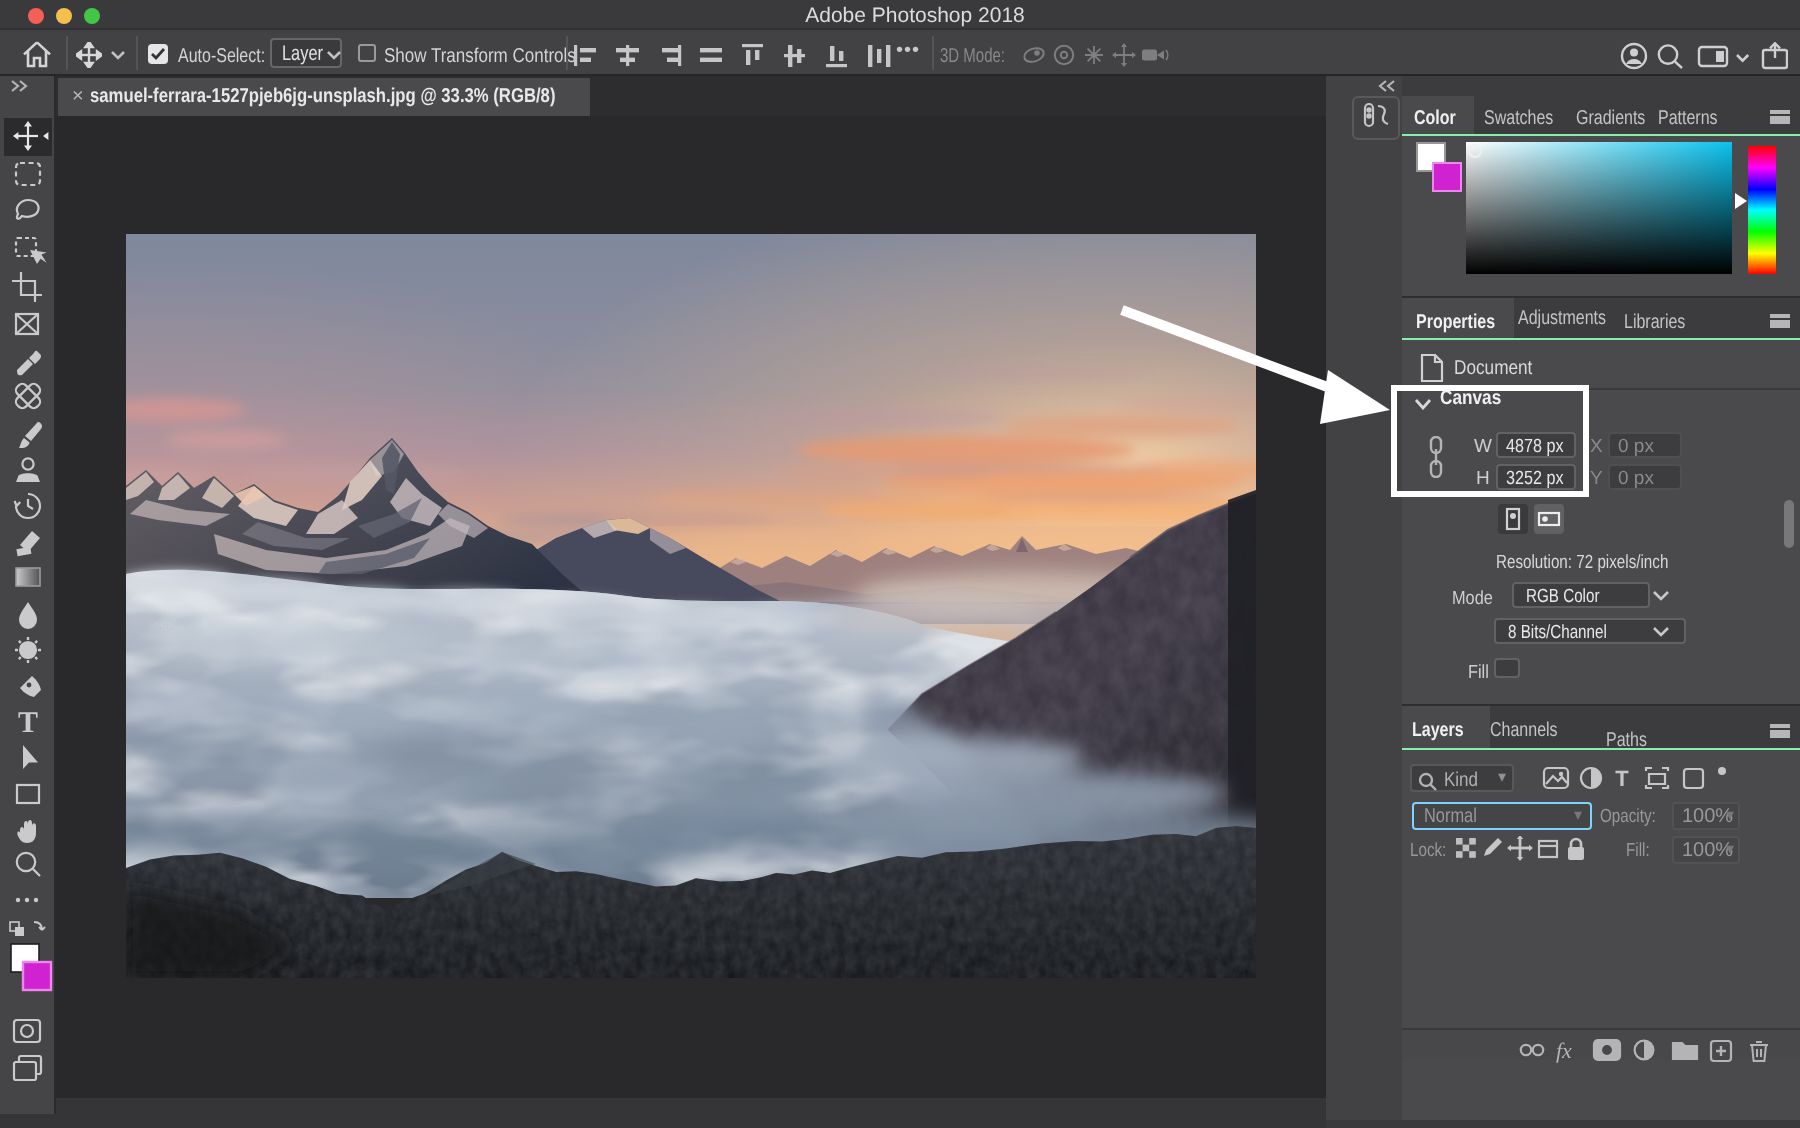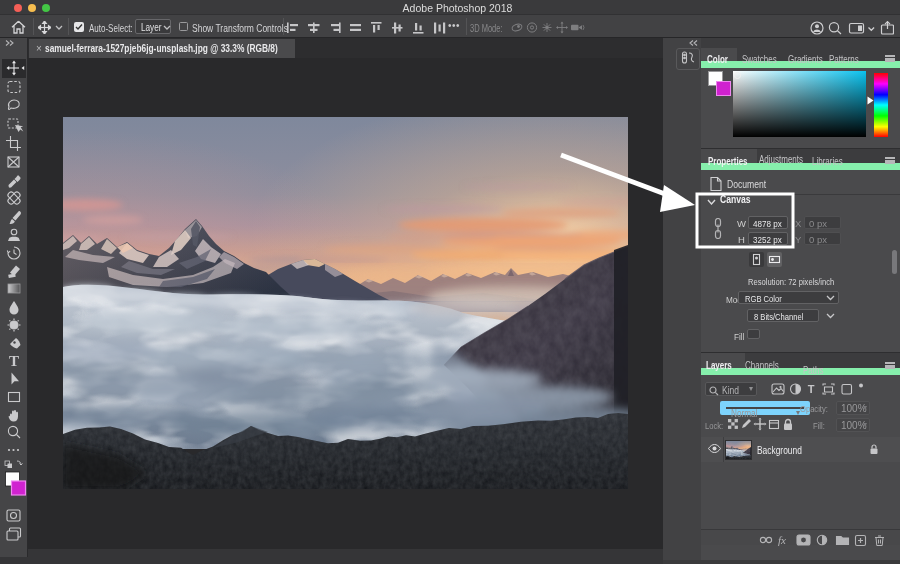--- a/index.html
+++ b/index.html
@@ -24,21 +24,21 @@
 #toolcol{left:0;top:38px;width:28px;height:519px;background:#454547;border-right:1px solid #2a2a2c}
 #toolsel{left:2px;top:21px;width:24px;height:19px;background:#2b2b2d}
 
 #canvas{left:28px;top:58px;width:635px;height:491px;background:#29292b}
 
 #statusbar{left:28px;top:549px;width:635px;height:13px;background:#464648;color:#d8d8da;font-size:9.5px}
 #statbox{left:70px;top:0px;width:131px;height:13px;background:#515153}
 
 #dockstrip{left:663px;top:38px;width:38px;height:522px;background:#424244}
 #panels{left:701px;top:38px;width:199px;height:522px;background:#4a4a4c}
-.tabrow{left:0;width:199px;background:#3c3c3e;border-bottom:7px solid #86efac}
+.tabrow{left:0;width:199px;background:#3c3c3e;border-bottom:1px solid #86efac}
 .ptab{position:absolute;top:0;height:100%;color:#c4c4c6;font-size:10px;padding-top:6px;white-space:nowrap}
 .ptab.on{background:#4a4a4c;color:#f0f0f2;font-weight:bold}
 .hamb{position:absolute;right:5px;top:7px;width:10px;height:7px;border-top:2px solid #b6b6b8;border-bottom:2px solid #b6b6b8}
 .hamb:after{content:"";position:absolute;left:0;top:0.5px;width:10px;height:2px;background:#b6b6b8}
 .inbox{position:absolute;background:#3d3d3f;border:1px solid #626264;border-radius:2px;color:#e8e8ea;font-size:9.5px;white-space:nowrap}
 .inbox.dim{color:#8a8a8c;border-color:#4f4f51}
 .lbl{position:absolute;color:#cecece;font-size:9.5px;white-space:nowrap}
 .dim{color:#8a8a8c}
 svg{display:block}
 </style></head>
@@ -574,25 +574,25 @@
         </svg>
       </div>
     <div class="abs" style="left:66px;top:214px;width:15px;height:15px;background:#616163;border-radius:2px">
       <svg width="15" height="15" viewBox="0 0 15 15">
           <rect x="2.5" y="4.5" width="10" height="6" fill="none" stroke="#ececee" stroke-width="1.1"></rect>
           <circle cx="5.5" cy="7.5" r="1.4" fill="#ececee"></circle>
         </svg>
       </div>
     <div class="abs" style="left:47px;top:238px;color:#d8d8da;font-size:9.5px;white-space:nowrap"><span class="cx" style="transform:scaleX(0.8)">Resolution: 72 pixels/inch</span></div>
     <div class="abs lbl" style="left:25px;top:256px"><span class="cx">Mode</span></div>
-    <div class="inbox" style="left:37px;top:253px;width:101px;height:12.5px;padding:1px 0 0 6px"><span class="cx" style="transform:scaleX(0.8)">RGB Color</span></div>
+    <div class="inbox" style="left:55px;top:253px;width:69px;height:12.5px;padding:1px 0 0 6px"><span class="cx" style="transform:scaleX(0.8)">RGB Color</span></div>
     <svg class="abs" style="left:125px;top:257px" width="9" height="6" viewBox="0 0 9 6">
         <path d="M1 1 L4.5 4.5 L8 1" stroke="#c8c8ca" stroke-width="1.3" fill="none"></path>
       </svg>
-    <div class="inbox" style="left:46px;top:271px;width:72px;height:12.5px;padding:1px 0 0 6px"><span class="cx" style="transform:scaleX(0.8)">8 Bits/Channel</span></div>
+    <div class="inbox" style="left:46px;top:271px;width:96px;height:12.5px;padding:1px 0 0 6px"><span class="cx" style="transform:scaleX(0.8)">8 Bits/Channel</span></div>
     <svg class="abs" style="left:125px;top:275px" width="9" height="6" viewBox="0 0 9 6">
         <path d="M1 1 L4.5 4.5 L8 1" stroke="#c8c8ca" stroke-width="1.3" fill="none"></path>
       </svg>
     <div class="abs lbl" style="left:33px;top:293px"><span class="cx">Fill</span></div>
     <div class="inbox" style="left:46px;top:291px;width:13px;height:10px"></div>
     <div class="abs" style="left:191px;top:212px;width:5px;height:24px;background:#78787b;border-radius:2.5px"></div>
 
     <div class="abs tabrow" style="top:314px;height:23px;border-top:1px solid #2e2e30">
       <div class="ptab on" style="left:0;width:44px;padding-top:7px"><span class="cx" style="transform:scaleX(0.8);margin-left:5px">Layers</span></div>
       <div class="ptab" style="left:44px;padding-top:7px"><span class="cx" style="transform:scaleX(0.8)">Channels</span></div>
@@ -613,21 +613,21 @@
           <path d="M2 10 l3.5 -4 l2.5 2.5 l2 -2 l2.5 3"></path>
           <circle cx="9.5" cy="5" r="1.1" fill="#c6c6c8" stroke="none"></circle>
         <circle cx="24.5" cy="7" r="5"></circle>
           <path d="M24.5 2 a5 5 0 0 1 0 10 Z" fill="#c6c6c8" stroke="none"></path>
         <text x="40" y="11" font-size="11" font-weight="bold" fill="#c6c6c8" stroke="none" text-anchor="middle" font-family="Liberation Sans">T</text>
         <path d="M52 3.5 v-1.5 h3 M60 2 h3 v1.5 M63 10.5 v1.5 h-3 M55 12 h-3 v-1.5 M53.5 5 h8 v5 h-8 Z"></path>
         <rect x="71" y="2.5" width="9.5" height="9.5" rx="1.5"></rect>
         <circle cx="90" cy="3.5" r="2" fill="#c6c6c8" stroke="none"></circle>
       </g>
     </svg>
-    <div class="abs" style="left:19px;top:363px;width:90px;height:14px;background:#454547;border:6px solid #7dd3fc;border-radius:2px;color:#98989a;font-size:10px;padding:1px 0 0 5px"><span class="cx" style="transform:scaleX(0.82)">Normal</span><span style="position:absolute;right:4px;top:1px;font-size:8px;color:#77777a">▾</span></div>
+    <div class="abs" style="left:5px;top:363px;width:90px;height:14px;background:#454547;border:1px solid #7dd3fc;border-radius:2px;color:#98989a;font-size:10px;padding:1px 0 0 5px"><span class="cx" style="transform:scaleX(0.82)">Normal</span><span style="position:absolute;right:4px;top:1px;font-size:8px;color:#77777a">▾</span></div>
     <div class="abs" style="left:99px;top:365px;color:#98989a;font-size:9.5px"><span class="cx" style="transform:scaleX(0.8)">Opacity:</span></div>
     <div class="abs" style="left:135px;top:363px;width:34px;height:14px;background:#454547;border:1px solid #525254;border-radius:2px;color:#98989a;font-size:10px;padding:1px 0 0 4px">100%<span style="position:absolute;right:2px;top:1px;font-size:8px;color:#77777a">▾</span></div>
     <div class="abs" style="left:4px;top:382px;color:#98989a;font-size:9.5px"><span class="cx" style="transform:scaleX(0.8)">Lock:</span></div>
     <svg class="abs" style="left:26px;top:380px" width="66" height="13" viewBox="0 0 66 13">
       <g fill="#c6c6c8">
         <g opacity="0.95">
             <rect x="1" y="1" width="3.3" height="3.3"></rect>
             <rect x="7.6" y="1" width="3.3" height="3.3"></rect>
             <rect x="4.3" y="4.3" width="3.3" height="3.3"></rect>
             <rect x="1" y="7.6" width="3.3" height="3.3"></rect>
@@ -644,38 +644,21 @@
             <line x1="42.5" y1="5" x2="51.5" y2="5"></line>
           </g>
         <g>
             <rect x="57" y="5.5" width="8 " height="6.5" rx="1"></rect>
             <path d="M58.5 6 v-2 a2.5 2.5 0 0 1 5 0 v2" fill="none" stroke="#c6c6c8" stroke-width="1.3"></path>
           </g>
       </g>
     </svg>
     <div class="abs" style="left:112px;top:382px;color:#98989a;font-size:9.5px"><span class="cx" style="transform:scaleX(0.8)">Fill:</span></div>
     <div class="abs" style="left:135px;top:380px;width:34px;height:14px;background:#454547;border:1px solid #525254;border-radius:2px;color:#98989a;font-size:10px;padding:1px 0 0 4px">100%<span style="position:absolute;right:2px;top:1px;font-size:8px;color:#77777a">▾</span></div>
-    <div class="abs" style="left:0;top:399px;width:199px;height:25px;background:#4e4e50">
-      <svg style="position:absolute;left:7px;top:7px" width="13" height="9" viewBox="0 0 13 9">
-          <path d="M0.5 4.5 C2.5 1.5 4.5 0.5 6.5 0.5 C8.5 0.5 10.5 1.5 12.5 4.5 C10.5 7.5 8.5 8.5 6.5 8.5 C4.5 8.5 2.5 7.5 0.5 4.5 Z" fill="none" stroke="#d8d8da" stroke-width="1"></path>
-          <circle cx="6.5" cy="4.5" r="2" fill="#d8d8da"></circle>
-        </svg>
-      <div style="position:absolute;left:22px;top:0;width:1px;height:25px;background:#3e3e40"></div>
-      <div style="position:absolute;left:25px;top:3.5px;width:25px;height:18px;background:#8a96a6;outline:1px solid #2e2e30">
-          <svg width="25" height="18" viewBox="0 0 565 372" preserveAspectRatio="none">
-            <use href="#photoSym"></use>
-          </svg>
-        </div>
-      <div style="position:absolute;left:56px;top:7px;color:#ececee;font-size:10.5px"><span class="cx" style="transform:scaleX(0.8)">Background</span></div>
-      <svg style="position:absolute;left:168px;top:6.5px" width="10" height="11" viewBox="0 0 10 11">
-          <rect x="1.5" y="4.5" width="7" height="5.5" rx="1" fill="#c6c6c8"></rect>
-          <path d="M3 4.5 v-1.5 a2 2 0 0 1 4 0 v1.5" fill="none" stroke="#c6c6c8" stroke-width="1.2"></path>
-        </svg>
-    </div>
-    <div class="abs" style="left:0;top:491px;width:199px;height:16px;background:#48484a;border-top:1px solid #39393b">
+    <div class="abs" style="left:0;top:476px;width:199px;height:16px;background:#48484a;border-top:1px solid #39393b">
       <svg width="199" height="20" viewBox="0 0 199 20">
         <g stroke="#b4b4b6" fill="none" stroke-width="1.1">
           <g transform="translate(59,6)">
               <circle cx="3" cy="4" r="2.6"></circle>
               <circle cx="9" cy="4" r="2.6"></circle>
             </g>
           <text x="77" y="14" font-size="11" font-style="italic" fill="#b4b4b6" stroke="none" font-family="Liberation Serif">fx</text>
           <g transform="translate(96,5)">
               <rect x="0" y="0" width="13" height="10" rx="2" fill="#b4b4b6"></rect>
               <circle cx="6.5" cy="5" r="3" fill="#48484a"></circle>

